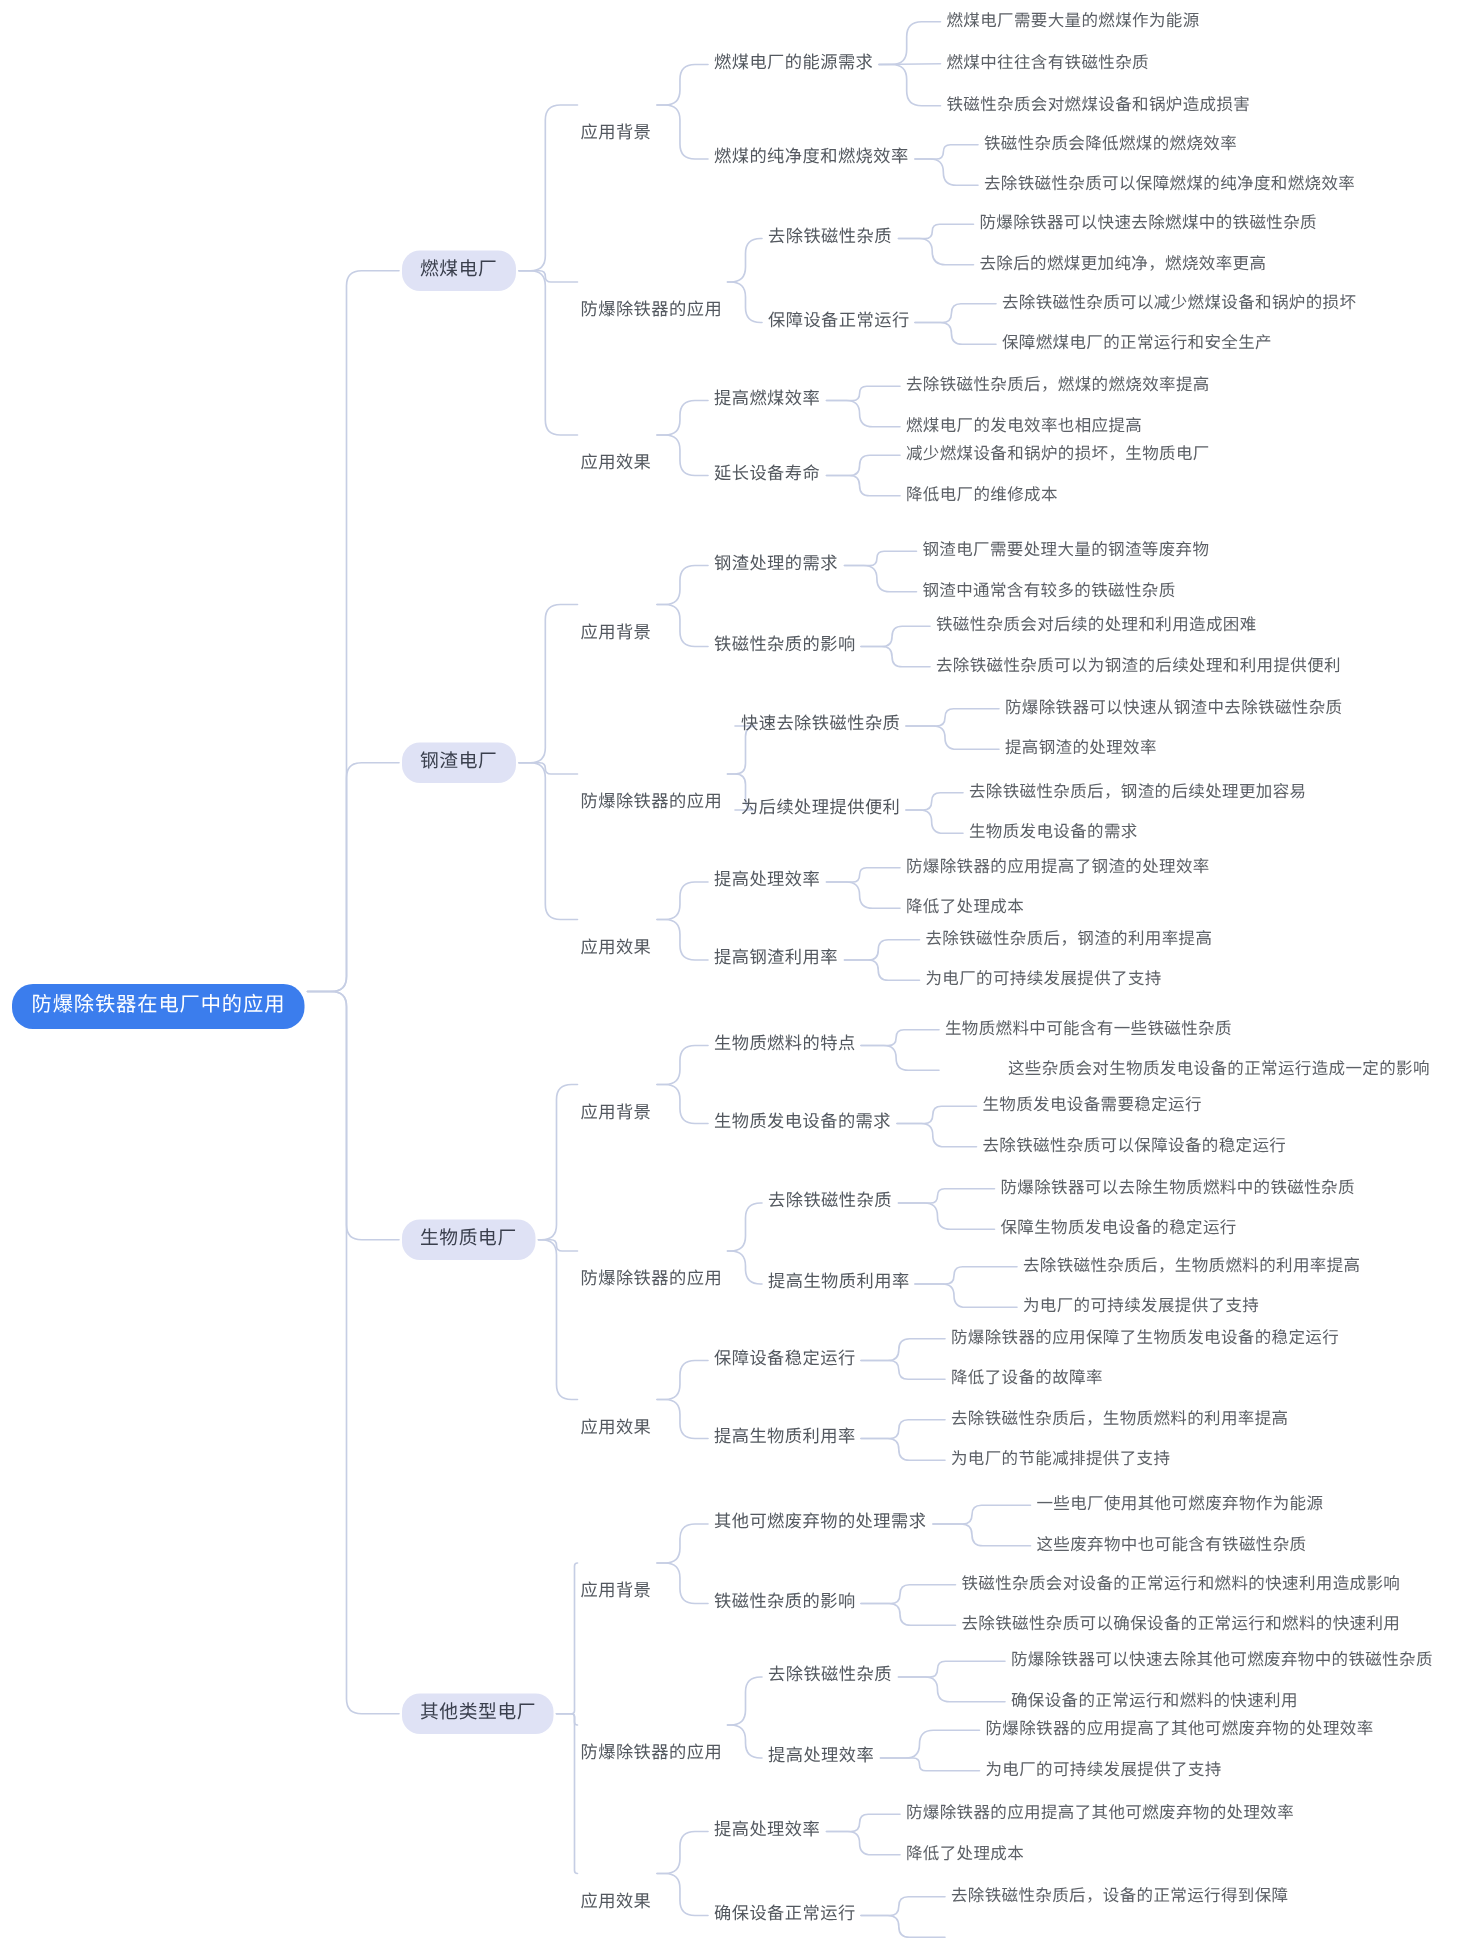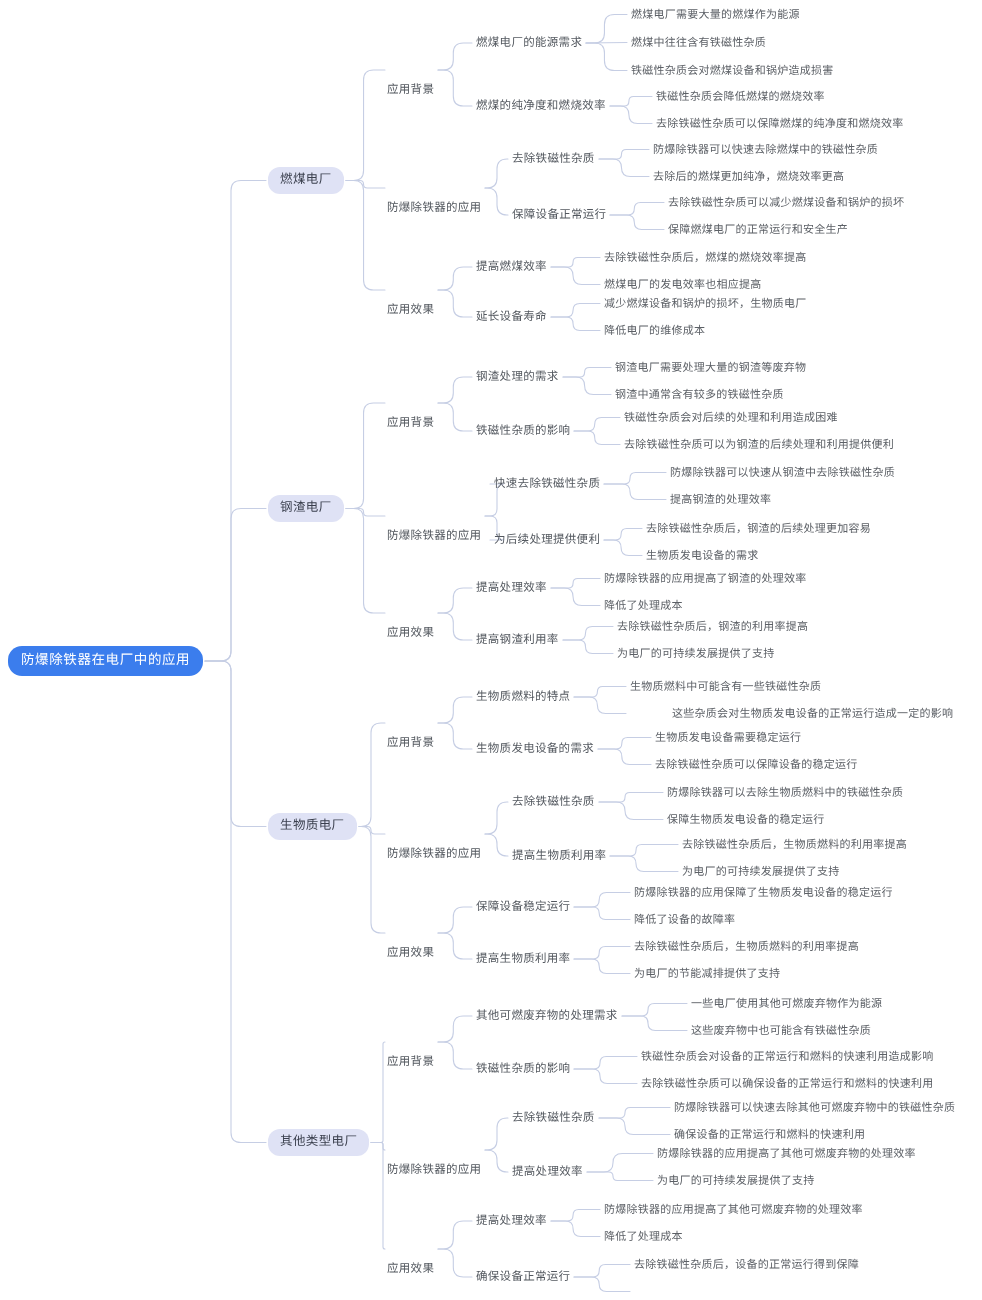--- a/index.html
+++ b/index.html
@@ -26,20 +26,21 @@
   }
   
   .lv1{
     background:#3b7ded;
     color:#ffffff;
     border-radius:14px;
     font-size:13.5px;
     padding:6px 13px 7px 13px;
     letter-spacing:0.6px;
     line-height:1.25;
+    margin-top:10px;
   }
   
   .lv2{
     background:#dfe2f5;
     color:#3a3f4d;
     border-radius:12px;
     font-size:12.5px;
     padding:5px 12px 6px 12px;
     letter-spacing:0.4px;
     line-height:1.25;

